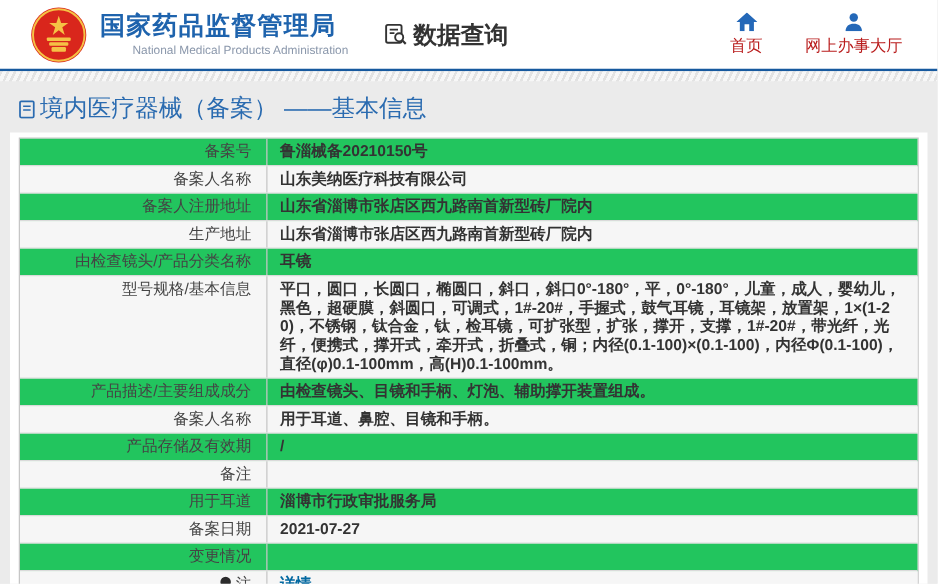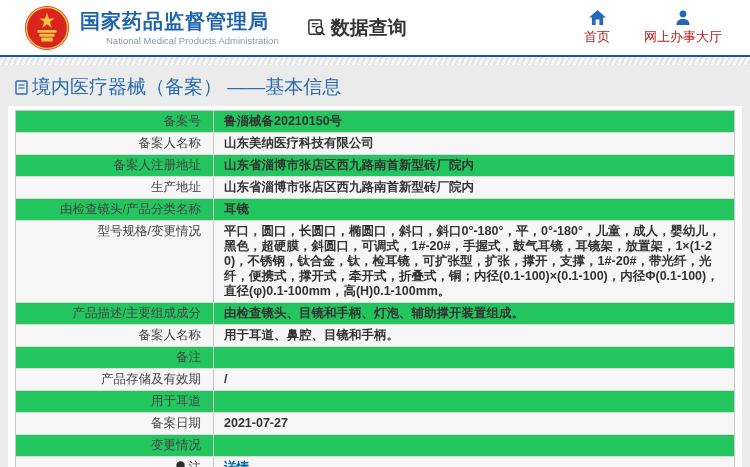--- a/index.html
+++ b/index.html
@@ -124,46 +124,47 @@
       <div class="tlabel">生产地址</div>
       <div class="tvalue">山东省淄博市张店区西九路南首新型砖厂院内</div>
     </div>
 
     <div class="trow">
       <div class="tlabel">由检查镜头/产品分类名称</div>
       <div class="tvalue">耳镜</div>
     </div>
 
     <div class="trow">
-      <div class="tlabel">型号规格/变更情况</div>
+      <div class="tlabel">型号规格/基本信息</div>
       <div class="tvalue">平口，圆口，长圆口，椭圆口，斜口，斜口0°-180°，平，0°-180°，儿童，成人，婴幼儿，黑色，超硬膜，斜圆口，可调式，1#-20#，手握式，鼓气耳镜，耳镜架，放置架，1×(1-20)，不锈钢，钛合金，钛，检耳镜，可扩张型，扩张，撑开，支撑，1#-20#，带光纤，光纤，便携式，撑开式，牵开式，折叠式，铜；内径(0.1-100)×(0.1-100)，内径Φ(0.1-100)，直径(φ)0.1-100mm，高(H)0.1-100mm。</div>
     </div>
 
     <div class="trow">
       <div class="tlabel">产品描述/主要组成成分</div>
       <div class="tvalue">由检查镜头、目镜和手柄、灯泡、辅助撑开装置组成。</div>
     </div>
 
     <div class="trow">
       <div class="tlabel">备案人名称</div>
       <div class="tvalue">用于耳道、鼻腔、目镜和手柄。</div>
     </div>
 
     <div class="trow">
+      <div class="tlabel">产品存储及有效期</div>
+      <div class="tvalue">/</div>
+    </div>
+
+    <div class="trow">
       <div class="tlabel">备注</div>
       <div class="tvalue"></div>
     </div>
 
     <div class="trow">
-      <div class="tlabel">产品存储及有效期</div>
-      <div class="tvalue">/</div>
-    </div>
-
-    <div class="trow">
       <div class="tlabel">用于耳道</div>
+      <div class="tvalue">淄博市行政审批服务局</div>
     </div>
 
     <div class="trow">
       <div class="tlabel">备案日期</div>
       <div class="tvalue">2021-07-27</div>
     </div>
 
     <div class="trow">
       <div class="tlabel">变更情况</div>
       <div class="tvalue"></div>

